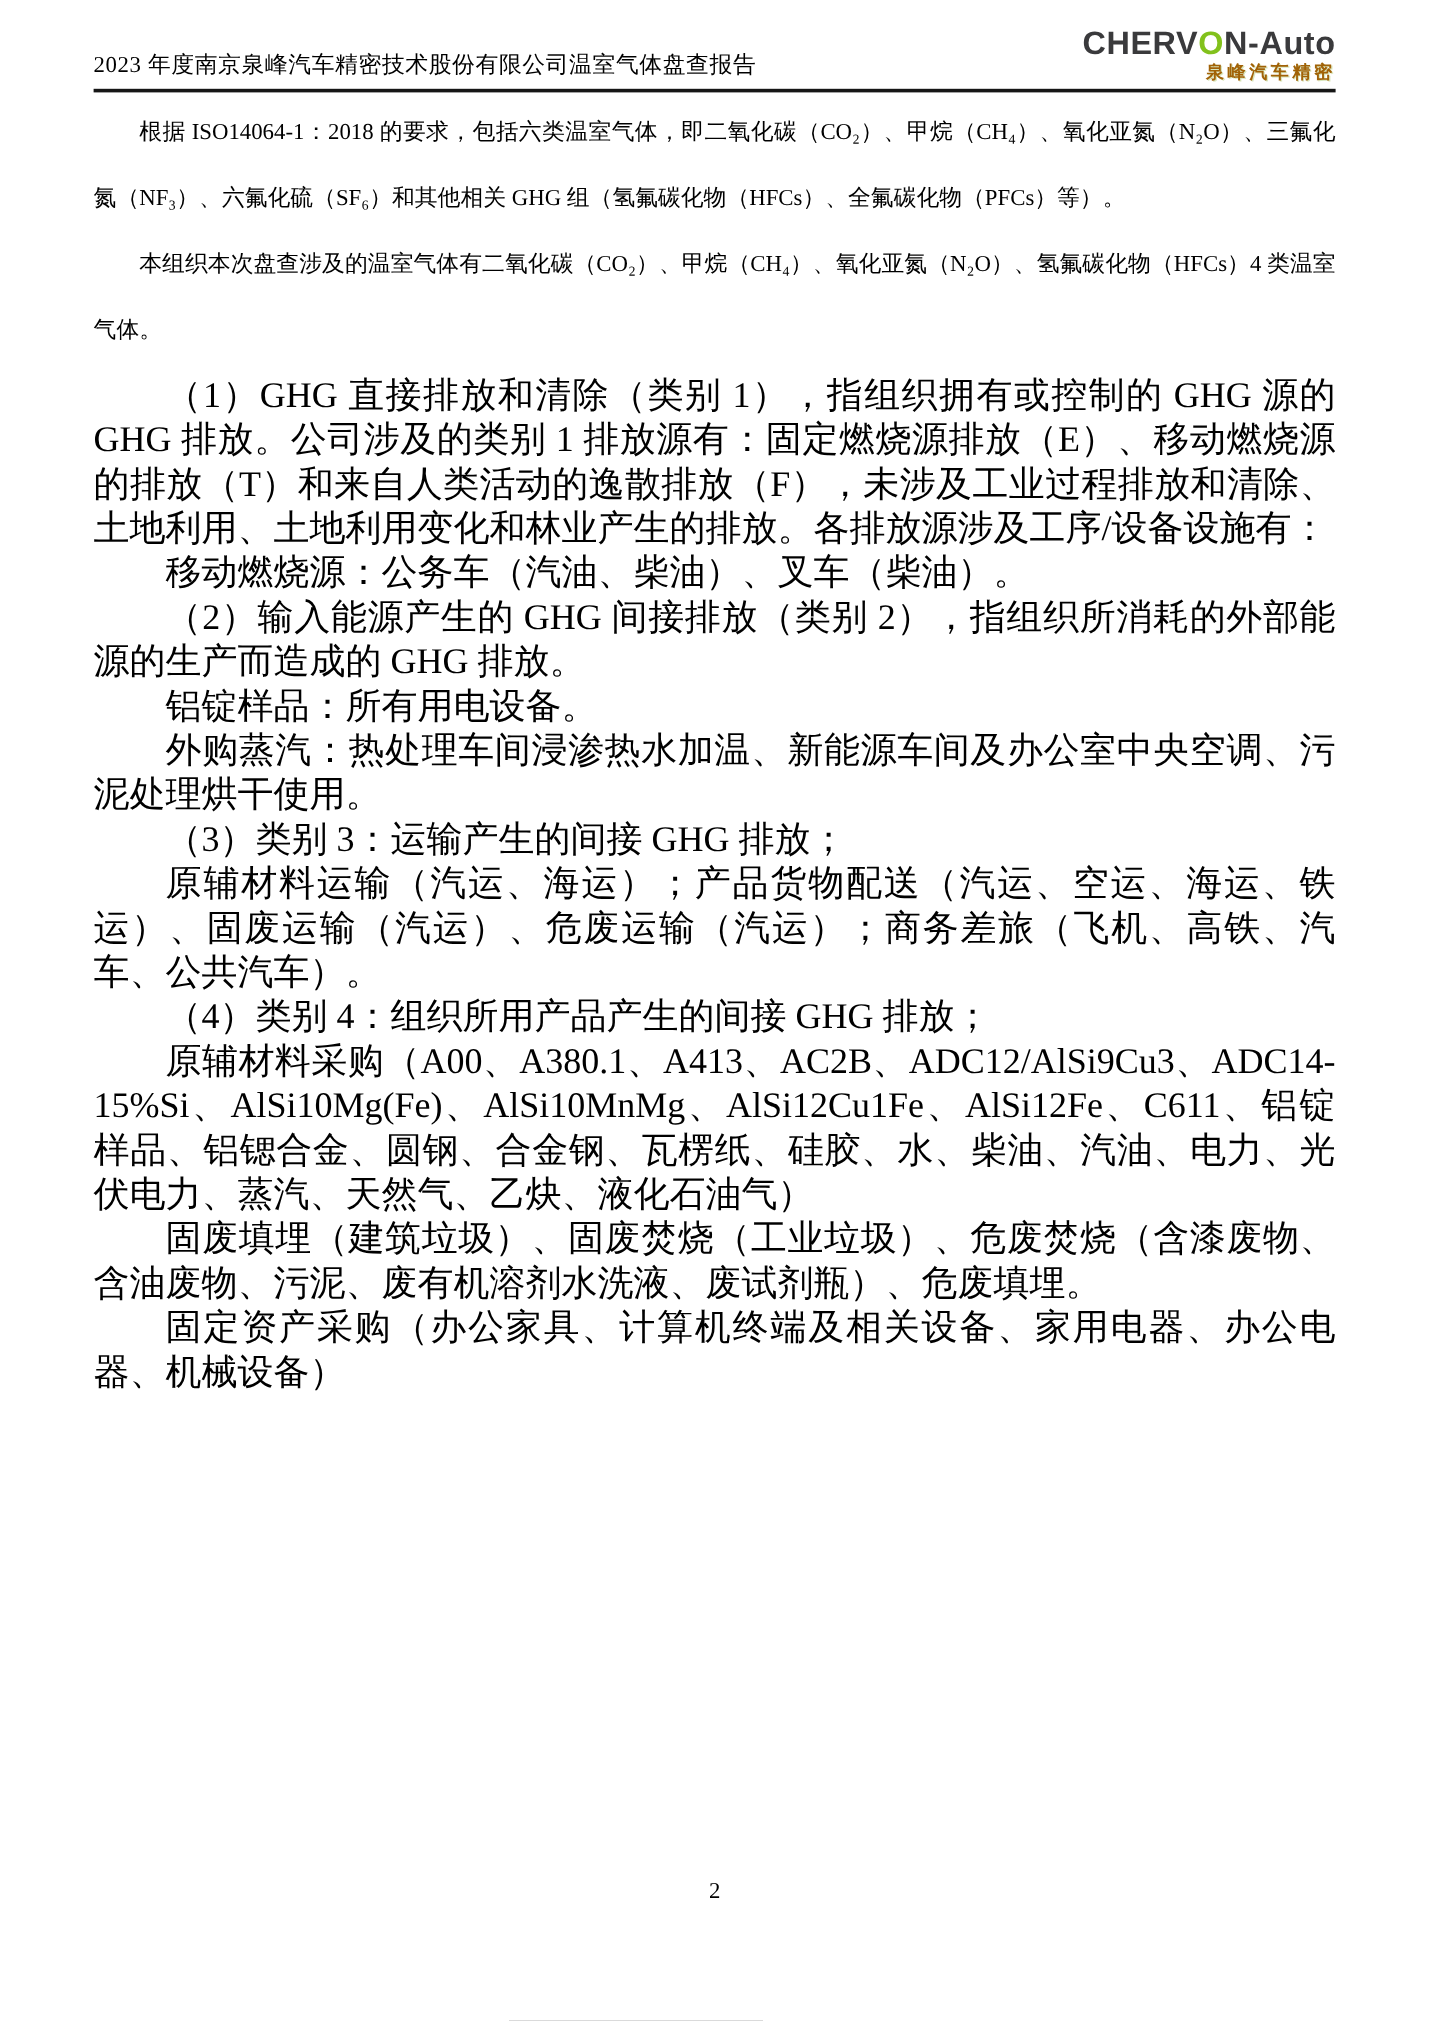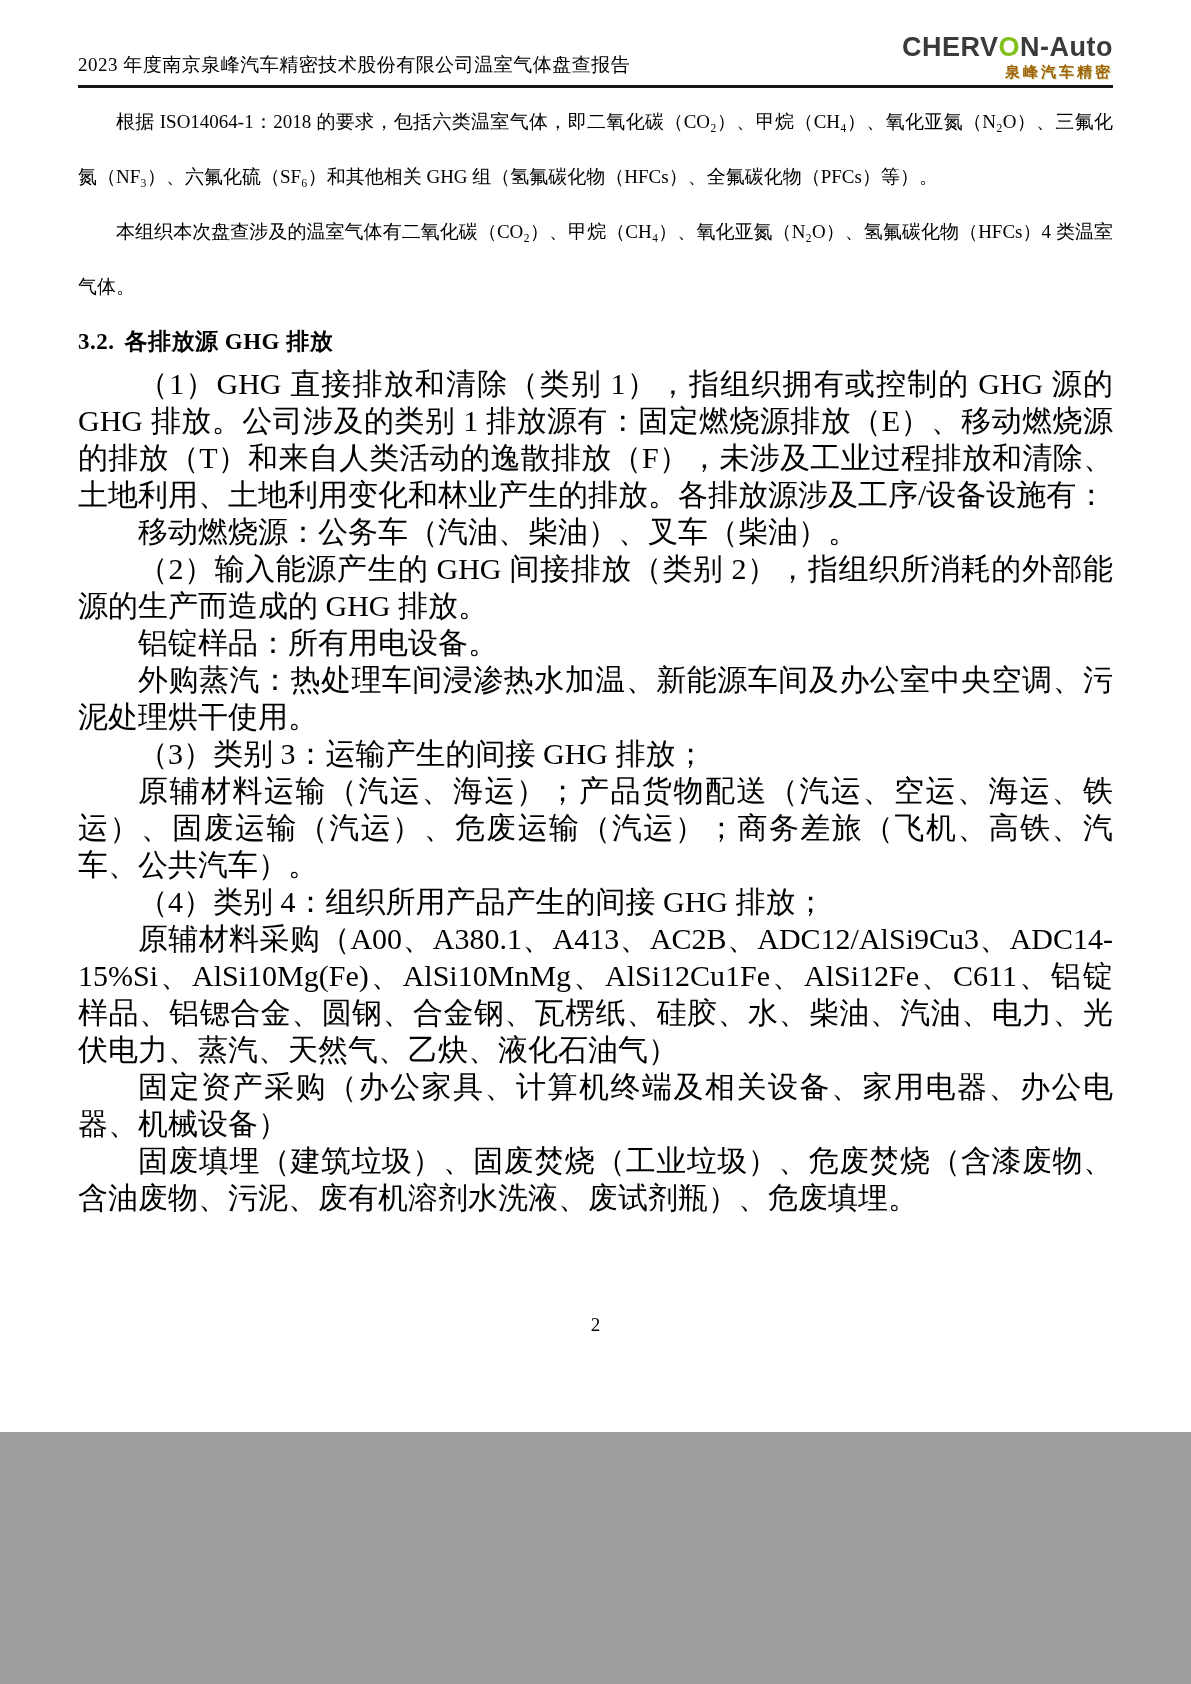--- a/index.html
+++ b/index.html
@@ -4,26 +4,26 @@
 <style>
   html, body {
     margin: 0;
     padding: 0;
     background: #9e9e9e;
     font-family: "Liberation Serif", "DejaVu Serif", serif;
   }
   .page {
     position: relative;
     width: 1191px;
-    height: 1432px;
+    height: 1684px;
     margin: 0 auto;
     background: #ffffff;
     color: #000000;
     box-sizing: border-box;
-    padding: 34px 78px 0 78px;
+    padding: 23px 78px 0 78px;
     overflow: hidden;
   }
   
   .header {
     display: flex;
     justify-content: space-between;
     align-items: flex-end;
     border-bottom: 3px solid #161616;
     padding-bottom: 5px;
   }
@@ -113,33 +113,32 @@
     </div>
   </div>
 
 
 
   <div class="para-block loose">
       <p class="para loose">根据 ISO14064-1：2018 的要求，包括六类温室气体，即二氧化碳（CO₂）、甲烷（CH₄）、氧化亚氮（N₂O）、三氟化氮（NF₃）、六氟化硫（SF₆）和其他相关 GHG 组（氢氟碳化物（HFCs）、全氟碳化物（PFCs）等）。</p>
       <p class="para loose">本组织本次盘查涉及的温室气体有二氧化碳（CO₂）、甲烷（CH₄）、氧化亚氮（N₂O）、氢氟碳化物（HFCs）4 类温室气体。</p>
     </div>
 
-  <h2 class="sec-heading sec-heading-2"><span class="sec-num">3.2.</span><span>各排放源 GHG 排放</span></h2>
 
   <div class="para-block dense">
       <p class="para dense">（1）GHG 直接排放和清除（类别 1），指组织拥有或控制的 GHG 源的 GHG 排放。公司涉及的类别 1 排放源有：固定燃烧源排放（E）、移动燃烧源的排放（T）和来自人类活动的逸散排放（F），未涉及工业过程排放和清除、土地利用、土地利用变化和林业产生的排放。各排放源涉及工序/设备设施有：</p>
       <p class="para dense">移动燃烧源：公务车（汽油、柴油）、叉车（柴油）。</p>
       <p class="para dense">（2）输入能源产生的 GHG 间接排放（类别 2），指组织所消耗的外部能源的生产而造成的 GHG 排放。</p>
       <p class="para dense">铝锭样品：所有用电设备。</p>
       <p class="para dense">外购蒸汽：热处理车间浸渗热水加温、新能源车间及办公室中央空调、污泥处理烘干使用。</p>
       <p class="para dense">（3）类别 3：运输产生的间接 GHG 排放；</p>
       <p class="para dense">原辅材料运输（汽运、海运）；产品货物配送（汽运、空运、海运、铁运）、固废运输（汽运）、危废运输（汽运）；商务差旅（飞机、高铁、汽车、公共汽车）。</p>
       <p class="para dense">（4）类别 4：组织所用产品产生的间接 GHG 排放；</p>
       <p class="para dense">原辅材料采购（A00、A380.1、A413、AC2B、ADC12/AlSi9Cu3、ADC14-15%Si、AlSi10Mg(Fe)、AlSi10MnMg、AlSi12Cu1Fe、AlSi12Fe、C611、铝锭样品、铝锶合金、圆钢、合金钢、瓦楞纸、硅胶、水、柴油、汽油、电力、光伏电力、蒸汽、天然气、乙炔、液化石油气）</p>
+      <p class="para dense">固废填埋（建筑垃圾）、固废焚烧（工业垃圾）、危废焚烧（含漆废物、含油废物、污泥、废有机溶剂水洗液、废试剂瓶）、危废填埋。</p>
       <p class="para dense">固定资产采购（办公家具、计算机终端及相关设备、家用电器、办公电器、机械设备）</p>
-      <p class="para dense">固废填埋（建筑垃圾）、固废焚烧（工业垃圾）、危废焚烧（含漆废物、含油废物、污泥、废有机溶剂水洗液、废试剂瓶）、危废填埋。</p>
     </div>
 
   <div class="footer">
     <span>2</span>
   </div>
 
 </div>
 
 </body></html>

